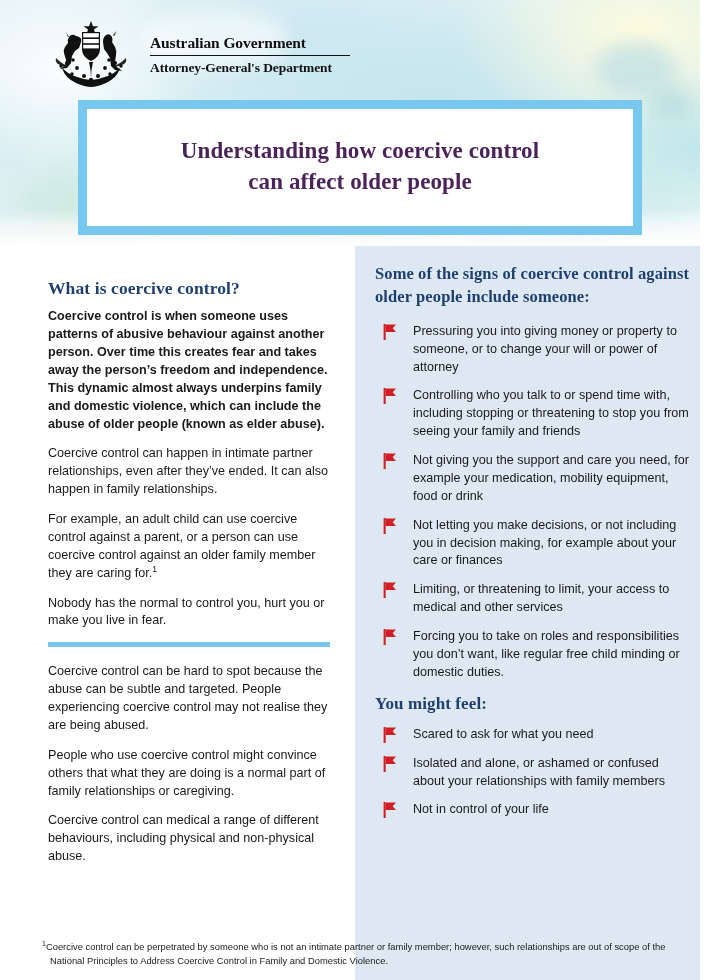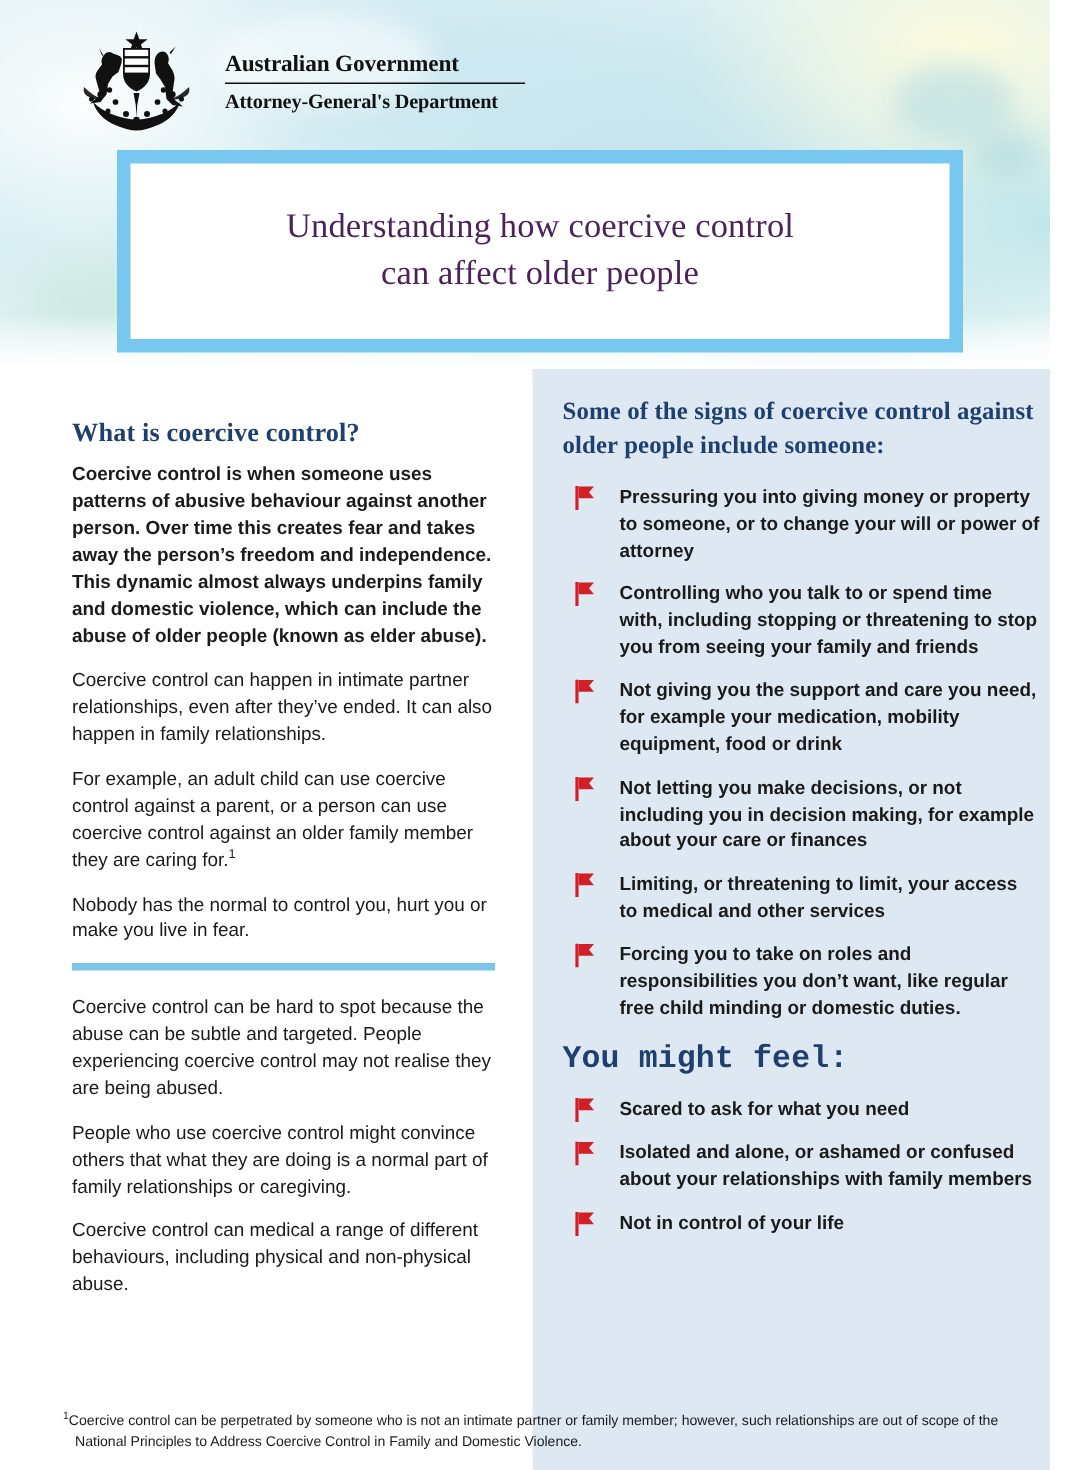--- a/index.html
+++ b/index.html
@@ -104,21 +104,21 @@
     background: #78c7ef;
     padding: 9px;
   }
   .title-inner {
     background: #ffffff;
     padding: 26px 20px 28px 20px;
     text-align: center;
   }
   .title-text {
     font-family: "Liberation Serif", serif;
-    font-weight: normal;
+    font-weight: bold;
     font-size: 23px;
     line-height: 1.36;
     color: #4b2359;
     margin: 0;
     letter-spacing: 0.1px;
   }
 
   
   .right-panel {
     position: absolute;
@@ -156,23 +156,23 @@
   h2.sec-head-r {
     font-family: "Liberation Serif", serif;
     font-weight: bold;
     font-size: 16.5px;
     color: #1f3f6e;
     margin: 0 0 14px 0;
     line-height: 1.42;
     letter-spacing: 0.1px;
   }
   h2.sec-head-feel {
-    font-family: Liberation Mono, monospace;
-    font-weight: bold;
-    font-size: 21px;
+    font-family: Liberation Serif, serif;
+    font-weight: bold;
+    font-size: 17px;
     color: #1f3f6e;
     margin: 4px 0 11px 0;
     line-height: 1.3;
     letter-spacing: 0.1px;
   }
 
   p.body {
     font-family: "Liberation Sans", sans-serif;
     font-size: 12.6px;
     line-height: 1.42;
@@ -198,21 +198,20 @@
     padding: 0;
   }
   ul.flaglist li {
     position: relative;
     padding-left: 38px;
     margin-bottom: 11px;
     font-family: "Liberation Sans", sans-serif;
     font-size: 12.6px;
     line-height: 1.42;
     color: #1a1a1a;
-    font-weight: bold;
   }
   .flag-icon {
     position: absolute;
     left: 8px;
     top: 1px;
     width: 14px;
     height: 16px;
     display: block;
   }
 

